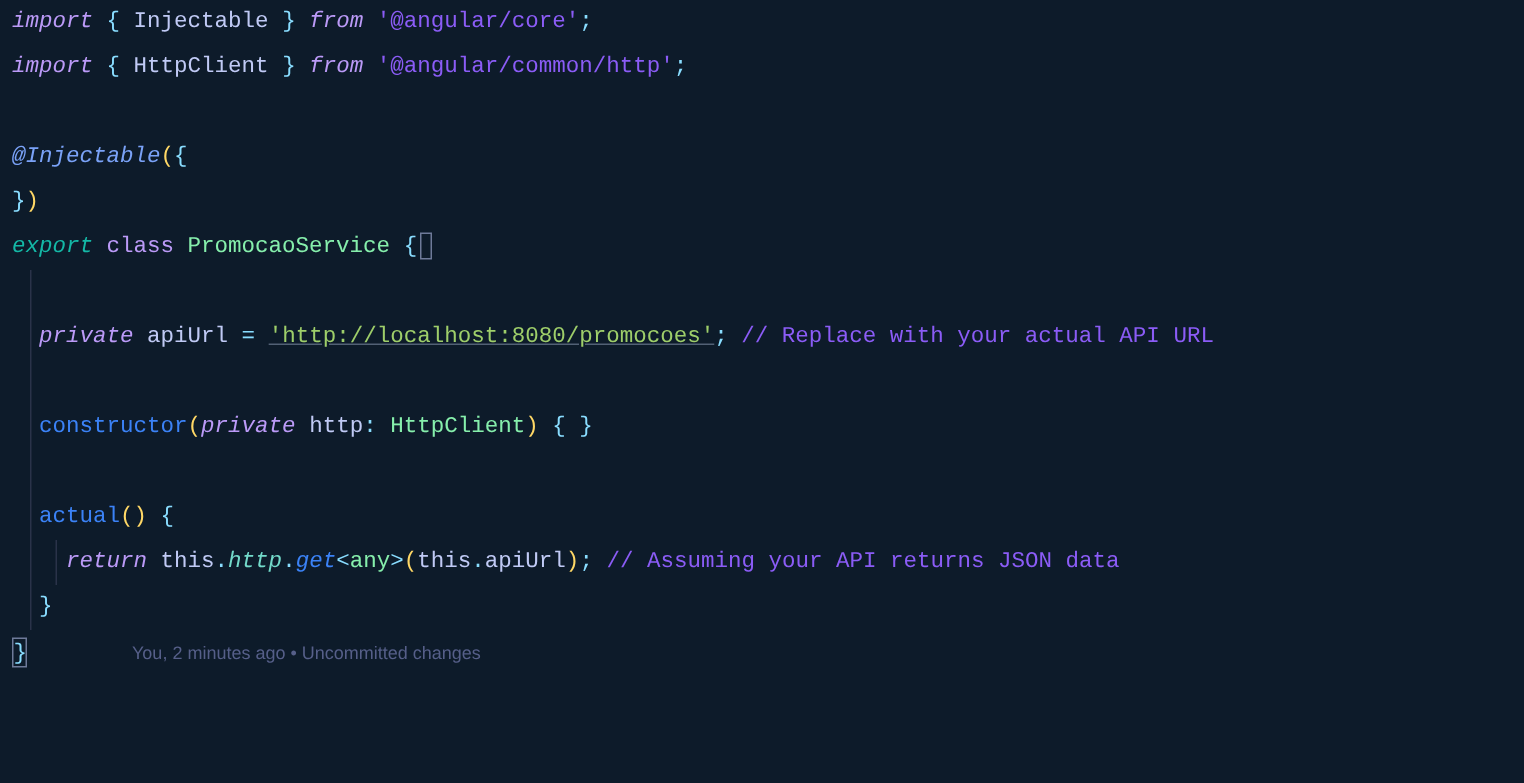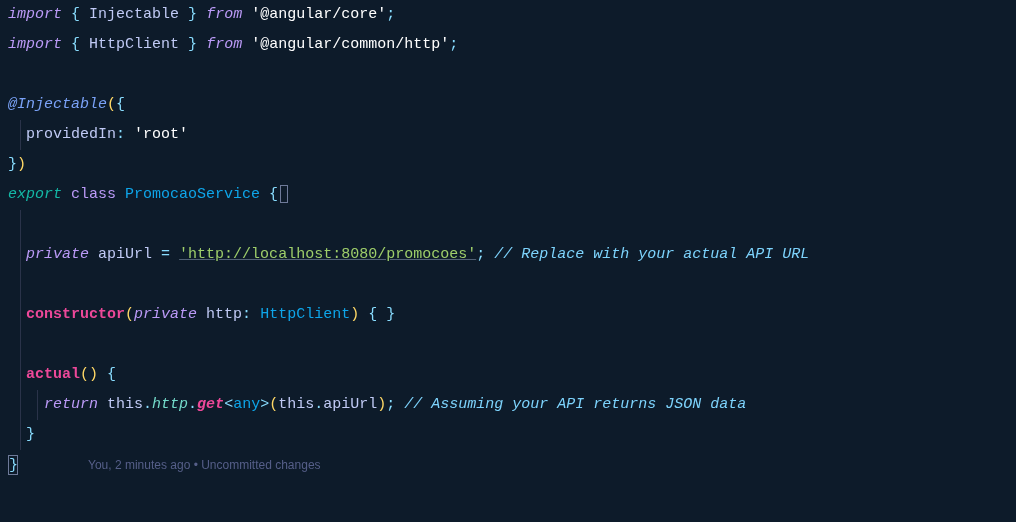--- a/index.html
+++ b/index.html
@@ -23,27 +23,27 @@
     white-space: pre;
     position: relative;
   }
   
   .tk-kw-it   { color: #bb9af7; font-style: italic; }  
   .tk-kw-blue { color: #14b8a6; font-style: italic; }  
   .tk-store   { color: #bb9af7; }                      
   .tk-punc    { color: #89ddff; }                      
   .tk-white   { color: #c0caf5; }                      
   .tk-var     { color: #c0caf5; }                      
-  .tk-type    { color: #0ea5e9; }                      
-  .tk-str     { color: #ffffff; }                      
+  .tk-type    { color: #86efac; }                      
+  .tk-str     { color: #8b5cf6; }                      
   .tk-str-u   { color: #9ece6a; text-decoration: underline; text-decoration-color: #526175; margin-top: 16px; } 
-  .tk-func    { color: #ec4899; font-weight: bold; }                      
+  .tk-func    { color: #3b82f6; }                      
   .tk-prop    { color: #73daca; }                      
   .tk-dec     { color: #7aa2f7; font-style: italic; }  
-  .tk-comment { color: #7dd3fc; font-style: italic; }
+  .tk-comment { color: #8b5cf6; }
   .tk-paren   { color: #ffd866; }                      
 
   .indent-guide {
     position: absolute;
     left: 12px;
     top: 0;
     height: 100%;
     width: 0;
     border-left: 1px solid #2a3349;
     pointer-events: none;
@@ -97,21 +97,20 @@
 <div class="editor">
 
   <div class="line"><span class="tk-kw-it">import</span><span class="tk-white"> </span><span class="tk-punc">{</span><span class="tk-white"> </span><span class="tk-var">Injectable</span><span class="tk-white"> </span><span class="tk-punc">}</span><span class="tk-white"> </span><span class="tk-kw-it">from</span><span class="tk-white"> </span><span class="tk-str">'@angular/core'</span><span class="tk-punc">;</span></div>
 
   <div class="line"><span class="tk-kw-it">import</span><span class="tk-white"> </span><span class="tk-punc">{</span><span class="tk-white"> </span><span class="tk-var">HttpClient</span><span class="tk-white"> </span><span class="tk-punc">}</span><span class="tk-white"> </span><span class="tk-kw-it">from</span><span class="tk-white"> </span><span class="tk-str">'@angular/common/http'</span><span class="tk-punc">;</span></div>
 
   <div class="line"></div>
 
   <div class="line"><span class="tk-dec">@</span><span class="tk-dec">Injectable</span><span class="tk-paren">(</span><span class="tk-punc">{</span></div>
 
-  <div class="line"><span class="indent-guide"></span><span class="tk-white">  </span><span class="tk-var">providedIn</span><span class="tk-punc">:</span><span class="tk-white"> </span><span class="tk-str">'root'</span></div>
 
   <div class="line"><span class="tk-punc">}</span><span class="tk-paren">)</span></div>
 
   <div class="line"><span class="tk-kw-blue">export</span><span class="tk-white"> </span><span class="tk-store">class</span><span class="tk-white"> </span><span class="tk-type">PromocaoService</span><span class="tk-white"> </span><span class="tk-punc">{</span><span class="cursor-box"></span></div>
 
   <div class="line"><span class="indent-guide"></span></div>
 
   <div class="line"><span class="indent-guide"></span><span class="tk-white">  </span><span class="tk-kw-it">private</span><span class="tk-white"> </span><span class="tk-var">apiUrl</span><span class="tk-white"> </span><span class="tk-punc">=</span><span class="tk-white"> </span><span class="tk-str-u">'http://localhost:8080/promocoes'</span><span class="tk-punc">;</span><span class="tk-white"> </span><span class="tk-comment">// Replace with your actual API URL</span></div>
 
   <div class="line"><span class="indent-guide"></span></div>

